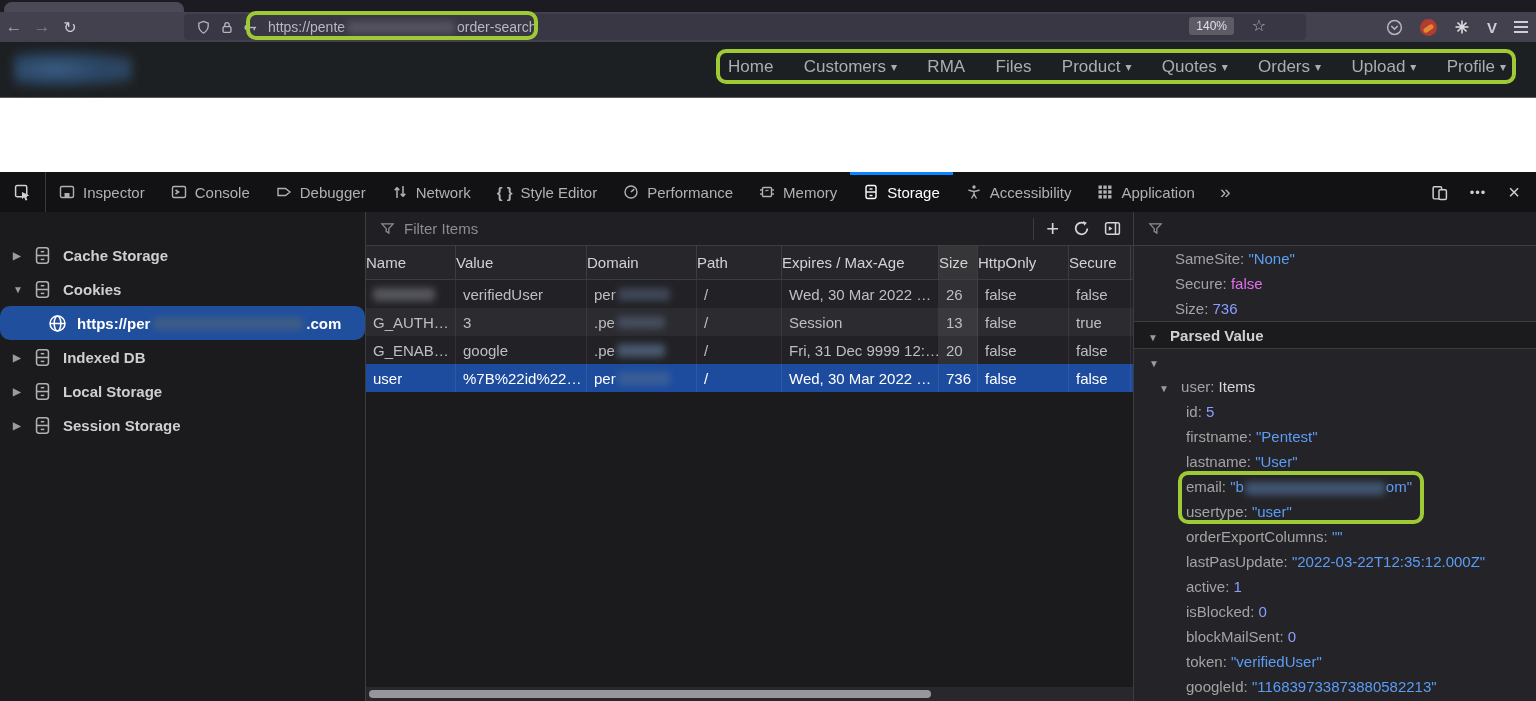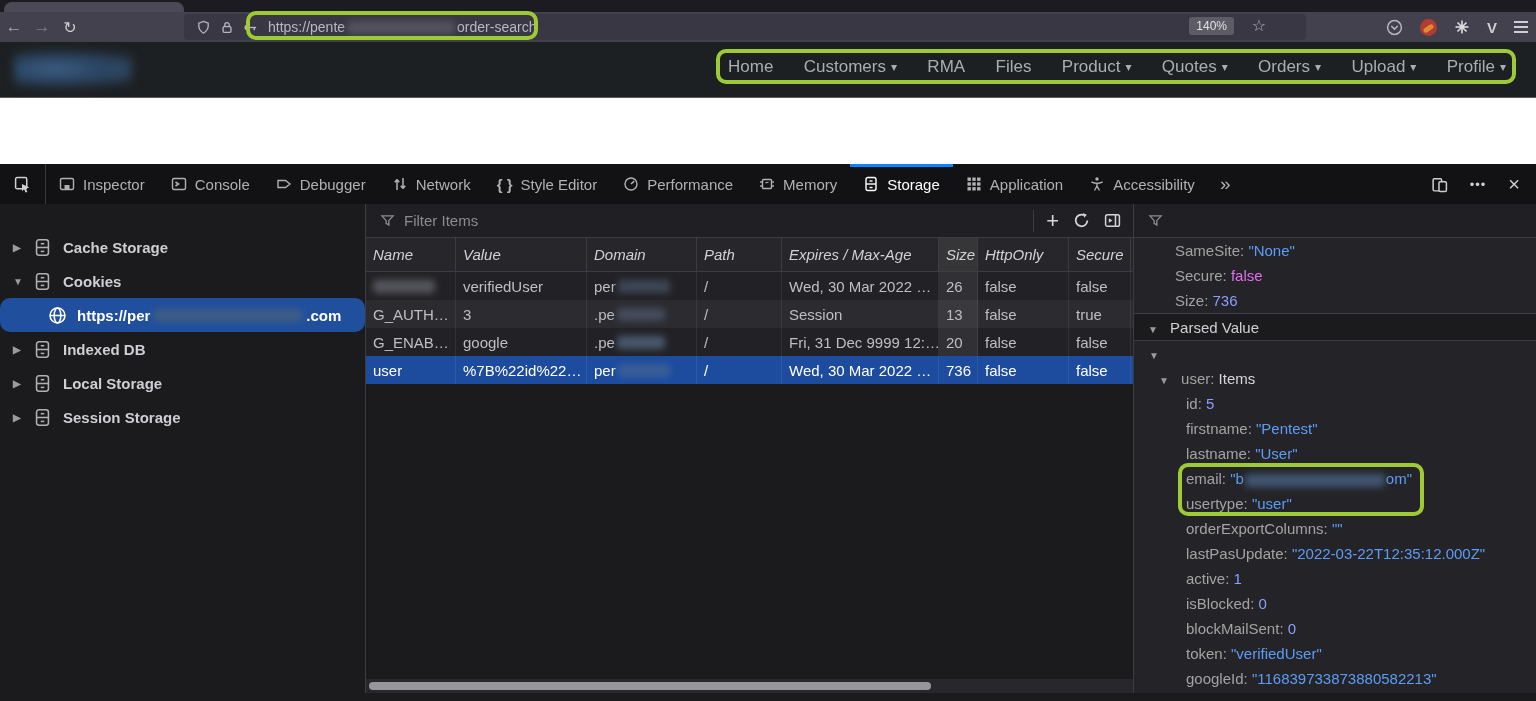--- a/index.html
+++ b/index.html
@@ -38,21 +38,21 @@
 
   
   .green-box { position:absolute; border:4px solid #9ecb35; border-radius:10px; pointer-events:none; z-index:9; }
   .gb-url { left:246px; top:11px; width:292px; height:29px; }
   .gb-nav { left:716px; top:49px; width:800px; height:35px; }
 
   
   .blur-blob { display:inline-block; height:13px; border-radius:4px; filter:blur(3.5px); vertical-align:middle; }
 
   
-  .devtools { position:absolute; left:0; top:164px; width:1536px; height:405px; background:#1b1b1d; color:#b1b1b3; font-size:15px; }
+  .devtools { position:absolute; left:0; top:172px; width:1536px; height:405px; background:#1b1b1d; color:#b1b1b3; font-size:15px; }
   .dt-tabbar { position:absolute; left:0; top:0; width:1536px; height:40px; background:#121214; display:flex; align-items:stretch; }
   .dt-pick { width:46px; display:flex; align-items:center; justify-content:center; border-right:1px solid #38383e; }
   .dt-tab { position:relative; display:flex; align-items:center; gap:8px; padding:0 13px; color:#b1b1b3; cursor:default; }
   .dt-tab svg { flex:0 0 auto; }
   .dt-tab.active { color:#ffffff; }
   .dt-tab.active .accent { position:absolute; left:0; top:0; width:100%; height:3px; background:#0a84ff; }
   .dt-overflow { display:flex; align-items:center; padding:0 12px; font-size:19px; color:#b1b1b3; }
   .dt-tab-spacer { flex:1; }
   .dt-tabbar-right { display:flex; align-items:center; gap:22px; padding-right:16px; }
   .dt-meatball { color:#cfcfd2; font-size:13px; letter-spacing:1px; }
@@ -72,36 +72,36 @@
   .dt-table { width:767px; position:relative; background:#1b1b1d; }
   .dt-filterrow { height:34px; background:#202024; border-bottom:1px solid #3c3c43; display:flex; align-items:center; }
   .dt-filterrow .funnel { margin:0 9px 0 14px; display:flex; }
   .dt-filter-input { flex:1; background:transparent; border:none; outline:none; color:#cfcfd3; font-size:15px; font-family:"Liberation Sans", sans-serif; }
   .dt-filter-input::placeholder { color:#8b8b90; }
   .tbl-toolbtns { display:flex; align-items:center; gap:14px; padding:0 12px; border-left:1px solid #3c3c43; height:22px; }
   .tbl-toolbtns .plus { color:#d5d5d8; font-size:22px; line-height:20px; }
 
   .tbl-header, .tbl-row { display:grid; grid-template-columns:90px 131px 110px 85px 157px 39px 91px 62px; }
   .tbl-header { height:34px; background:#27272b; border-bottom:1px solid #3c3c43; }
-  .tbl-header > div { display:flex; align-items:center; padding-left:7px; color:#d2d2d6; border-right:1px solid #3c3c43; overflow:hidden; white-space:nowrap;font-style:italic; }
+  .tbl-header > div { display:flex; align-items:center; color:#d2d2d6; border-right:1px solid #3c3c43; overflow:hidden; white-space:nowrap; }
   .tbl-row { height:28px; }
   .tbl-row > div { display:flex; align-items:center; padding-left:7px; color:#bfbfc3; border-right:1px solid rgba(255,255,255,0.07); overflow:hidden; white-space:nowrap; }
   .tbl-row.odd { background:#222226; }
   .tbl-row.even { background:#2b2b30; }
   .tbl-row.selected { background:#1d4c9e; }
   .tbl-row.selected > div { color:#ffffff; }
   .col-size-tint { background:rgba(255,255,255,0.07); }
   .hscroll-track { position:absolute; left:0; bottom:0; width:767px; height:14px; background:#28282c; }
   .hscroll-thumb { position:absolute; left:3px; bottom:3px; width:562px; height:8px; background:#97979b; border-radius:4px; }
 
   
   .dt-values { width:403px; background:#242428; border-left:1px solid #3c3c43; position:relative; overflow:hidden; }
   .vrow { height:25px; line-height:25px; padding-left:41px; white-space:nowrap; overflow:hidden; }
   .k { color:#a3a3a3; } .s { color:#5c9cf5; } .n { color:#8c9eff; } .b { color:#e36eec; } .obj { color:#d7d7db; }
-  .vp-section { height:28px; line-height:28px; background:#1b1b1e; border-top:1px solid #3c3c43; border-bottom:1px solid #3c3c43; color:#d0d0d4; }
+  .vp-section { height:28px; line-height:28px; background:#1b1b1e; border-top:1px solid #3c3c43; border-bottom:1px solid #3c3c43; color:#d0d0d4;font-weight:bold; }
   .vp-section .tri, .tree-tri { font-size:10px; color:#9a9aa0; margin-right:8px; }
   .vp-section { padding-left:14px; }
   .rootrow { height:25px; line-height:25px; padding-left:15px; }
   .objrow { height:25px; line-height:25px; padding-left:25px; }
   .treerow { height:25px; line-height:25px; padding-left:52px; white-space:nowrap; }
   .gb-email { left:44px; top:259px; width:246px; height:53px; }
 
   svg { display:block; }
 </style>
 </head>
@@ -278,42 +278,42 @@
       </div>
       <div class="dt-tab active">
         <div class="accent"></div>
         <svg width="16" height="16" viewBox="0 0 16 16" fill="none" stroke="#ffffff" stroke-width="1.4">
             <rect x="3" y="1.5" width="10" height="13" rx="2"></rect>
             <line x1="3" y1="8" x2="13" y2="8"></line>
             <line x1="6.5" y1="5" x2="9.5" y2="5"></line>
             <line x1="6.5" y1="11.5" x2="9.5" y2="11.5"></line>
           </svg>
         <span>Storage</span>
+      </div>
+      <div class="dt-tab">
+        <svg width="16" height="16" viewBox="0 0 16 16" fill="none" stroke="#b1b1b3" stroke-width="1.4" stroke-linecap="round">
+            <circle cx="8" cy="3" r="1.7" fill="#b1b1b3" stroke="none"></circle>
+            <path d="M2.8 6.2 C6 7.6 10 7.6 13.2 6.2"></path>
+            <path d="M8 7.4 V10 M8 10 L5.8 14 M8 10 L10.2 14"></path>
+          </svg>
+        <span>Accessibility</span>
       </div>
       <div class="dt-tab">
         <svg width="16" height="16" viewBox="0 0 16 16" fill="#b1b1b3">
             <rect x="1.5" y="1.5" width="3.4" height="3.4"></rect>
             <rect x="6.3" y="1.5" width="3.4" height="3.4"></rect>
             <rect x="11.1" y="1.5" width="3.4" height="3.4"></rect>
             <rect x="1.5" y="6.3" width="3.4" height="3.4"></rect>
             <rect x="6.3" y="6.3" width="3.4" height="3.4"></rect>
             <rect x="11.1" y="6.3" width="3.4" height="3.4"></rect>
             <rect x="1.5" y="11.1" width="3.4" height="3.4"></rect>
             <rect x="6.3" y="11.1" width="3.4" height="3.4"></rect>
             <rect x="11.1" y="11.1" width="3.4" height="3.4"></rect>
           </svg>
         <span>Application</span>
-      </div>
-      <div class="dt-tab">
-        <svg width="16" height="16" viewBox="0 0 16 16" fill="none" stroke="#b1b1b3" stroke-width="1.4" stroke-linecap="round">
-            <circle cx="8" cy="3" r="1.7" fill="#b1b1b3" stroke="none"></circle>
-            <path d="M2.8 6.2 C6 7.6 10 7.6 13.2 6.2"></path>
-            <path d="M8 7.4 V10 M8 10 L5.8 14 M8 10 L10.2 14"></path>
-          </svg>
-        <span>Accessibility</span>
       </div>
       <div class="dt-overflow">»</div>
       <div class="dt-tab-spacer"></div>
       <div class="dt-tabbar-right">
         <span>
           <svg width="17" height="17" viewBox="0 0 16 16" fill="none" stroke="#cfcfd2" stroke-width="1.4">
               <rect x="2" y="2.5" width="8" height="11.5" rx="1.2"></rect>
               <rect x="7.5" y="5.5" width="7" height="9" rx="1.2" fill="#121214"></rect>
             </svg>
         </span>

